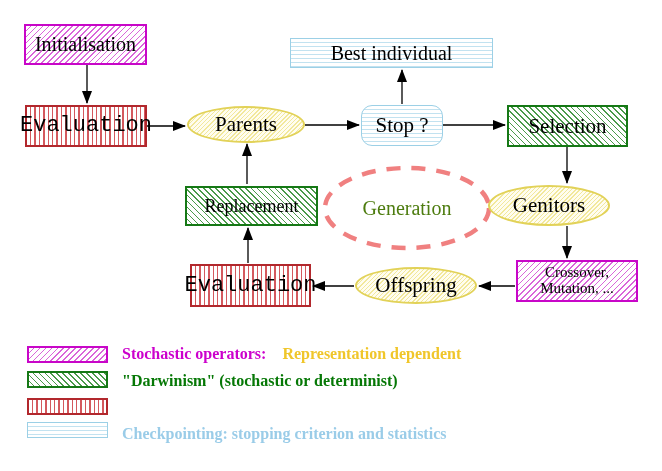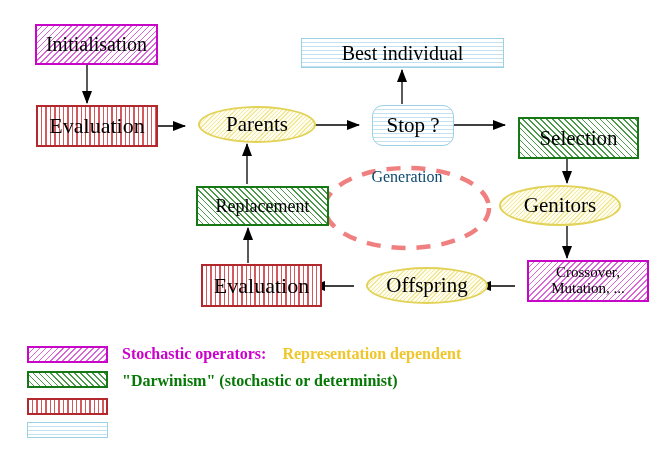--- a/index.html
+++ b/index.html
@@ -3,34 +3,34 @@
 <meta charset="utf-8">
 <style>
   html,body{margin:0;padding:0;background:#fff;}
   .canvas{
     position:relative;width:662px;height:471px;background:#fff;overflow:hidden;
     font-family:"Liberation Serif","DejaVu Serif",serif;
   }
   .overlay{position:absolute;left:0;top:0;width:662px;height:471px;pointer-events:none;}
   .node{
     position:absolute;display:flex;align-items:center;justify-content:center;
-    color:#000;text-align:center;box-sizing:border-box;line-height:1.05;margin-left:11px;
+    color:#000;text-align:center;box-sizing:border-box;line-height:1.05;
   }
   
   .h-magenta{border:2px solid #c806c8;background:repeating-linear-gradient(135deg,#ffffff 0,#ffffff 3px,#d966d9 3px,#d966d9 4.2px);}
   .h-green{border:2px solid #157815;background:repeating-linear-gradient(45deg,#ffffff 0,#ffffff 3px,#4a9a4a 3px,#4a9a4a 4.2px);}
-  .h-red{border:2px solid #b2282d;background:repeating-linear-gradient(90deg,#ffffff 0,#ffffff 3px,#d4595e 3px,#d4595e 4.4px);}
+  .h-red{border:2px solid #b2282d;background:repeating-linear-gradient(90deg,#ffffff 0,#ffffff 3px,#d4595e 3px,#d4595e 4.4px);font-family:Liberation Mono, monospace;}
   .h-cyan{border:1px solid #9cd0e6;background:repeating-linear-gradient(180deg,#ffffff 0,#ffffff 3px,#c2e2f0 3px,#c2e2f0 4px);}
   .h-yellow{border:2px solid #e2d258;background:repeating-linear-gradient(135deg,#fffdf0 0,#fffdf0 2px,#f2e89c 2px,#f2e89c 3px);border-radius:50%;}
   .rounded{border-radius:11px;}
   
   .swatch{position:absolute;width:81px;height:17px;box-sizing:border-box;}
   .legend-text{position:absolute;left:122px;font-size:16px;font-weight:bold;white-space:nowrap;}
-  .gen-label{position:absolute;display:flex;align-items:flex-start;justify-content:center;
-    color:#0c4a6e;font-size:16px;}
+  .gen-label{position:absolute;display:flex;align-items:center;justify-content:center;
+    color:#4d7c0f;font-size:20px;}
 </style>
 </head>
 <body>
 
 <div class="canvas">
 
   <svg class="overlay" viewBox="0 0 662 471">
     <defs>
       <marker id="arr" markerWidth="13" markerHeight="10" refX="12" refY="5" orient="auto" markerUnits="userSpaceOnUse">
         <path d="M0,0 L13,5 L0,10 z" fill="#000"></path>
@@ -65,21 +65,21 @@
   </div>
 
   <div class="node h-cyan" style="left:290px;top:38px;width:203px;height:30px;font-size:20px;">
     <span>Best individual</span>
   </div>
 
   <div class="node h-cyan rounded" style="left:361px;top:105px;width:82px;height:41px;font-size:21px;">
     <span>Stop ?</span>
   </div>
 
-  <div class="node h-green" style="left:507px;top:117px;width:121px;height:42px;font-size:21px;">
+  <div class="node h-green" style="left:507px;top:105px;width:121px;height:42px;font-size:21px;">
     <span>Selection</span>
   </div>
 
   <div class="node h-yellow" style="left:488px;top:185px;width:122px;height:41px;font-size:21px;">
     <span>Genitors</span>
   </div>
 
   <div class="node h-magenta" style="left:516px;top:260px;width:122px;height:42px;font-size:15px;flex-direction:column;">
     <span>Crossover,</span>
     <span>Mutation, ...</span>
@@ -110,14 +110,17 @@
     <span style="color:#cc00cc;">Stochastic operators:</span>
     <span style="display:inline-block;width:8px;"></span>
     <span style="color:#f0c62a;">Representation dependent</span>
   </div>
 
   <div class="legend-text" style="top:372px;color:#067806;">
     <span>"Darwinism" (stochastic or determinist)</span>
   </div>
 
 
+  <div class="legend-text" style="top:425px;color:#9acce8;">
+    <span>Checkpointing: stopping criterion and statistics</span>
+  </div>
 
 </div>
 
 </body></html>

